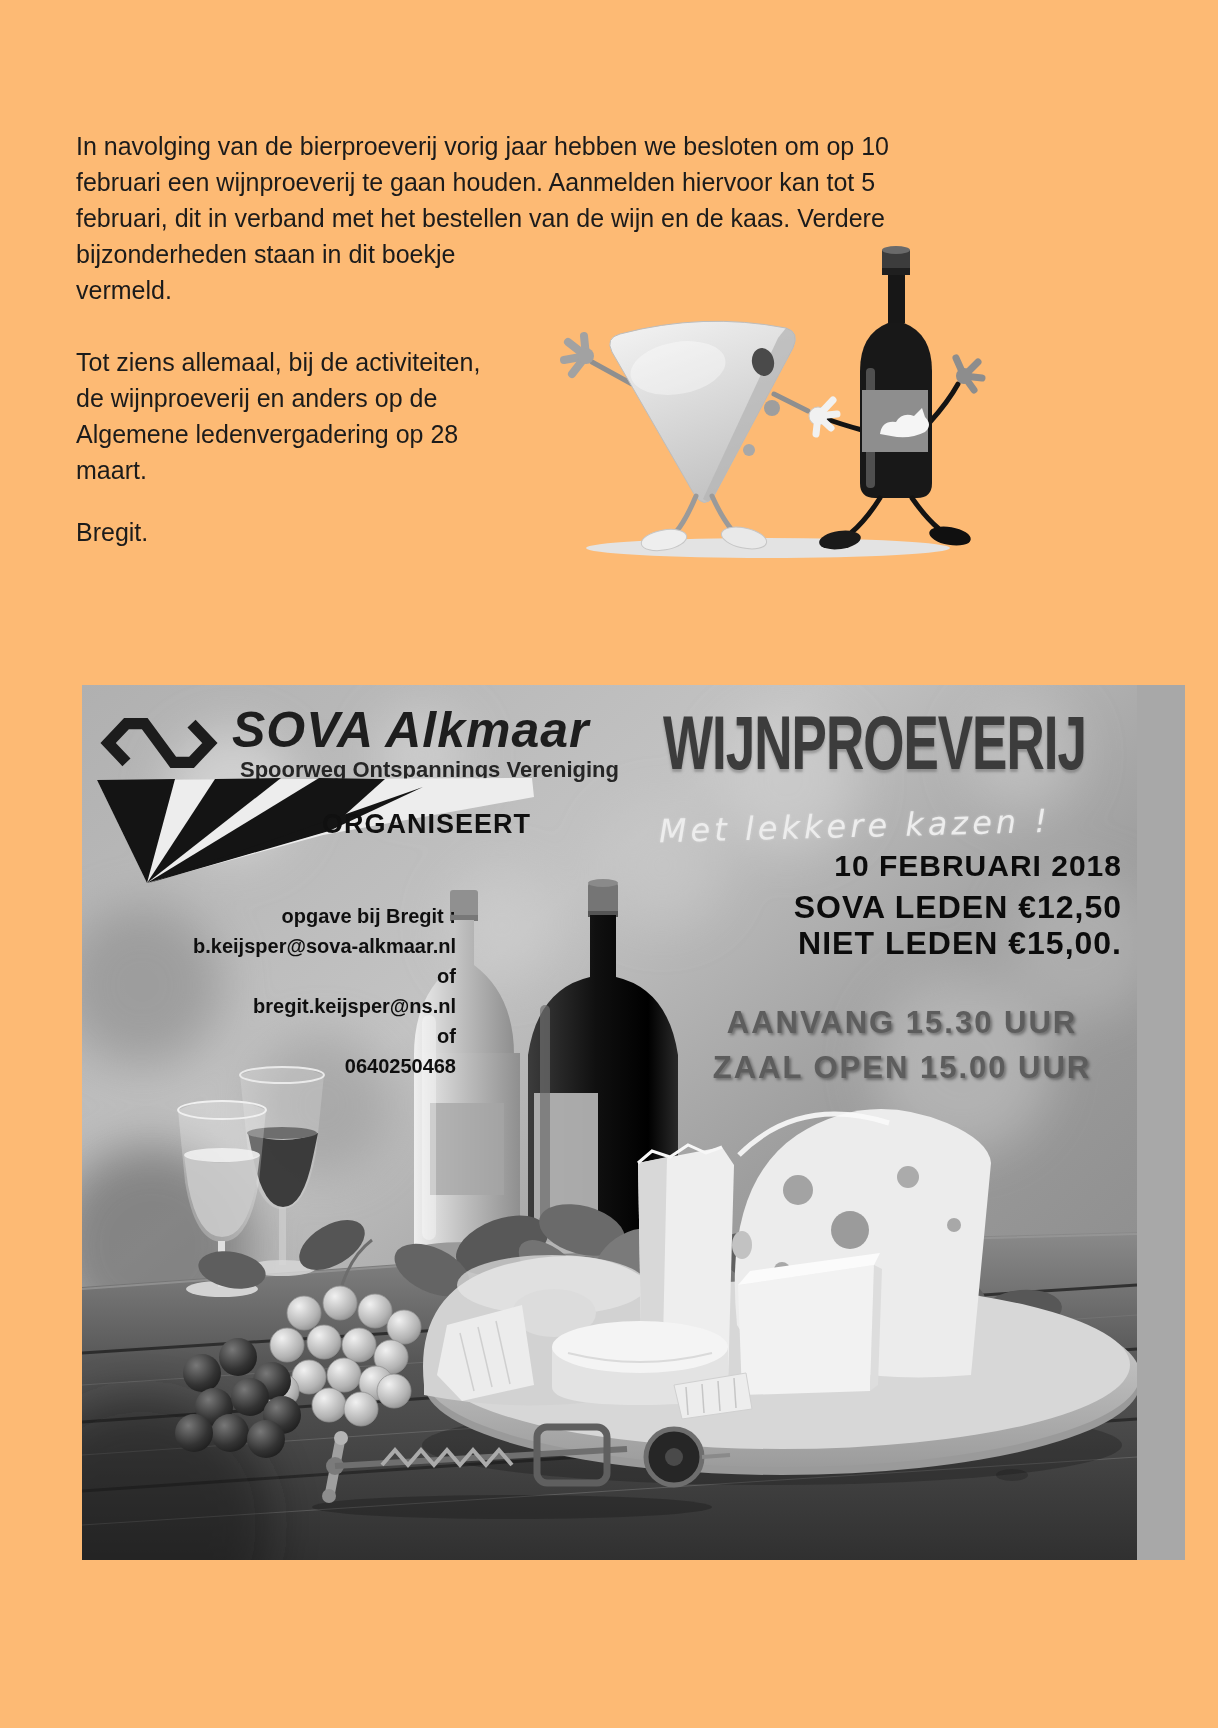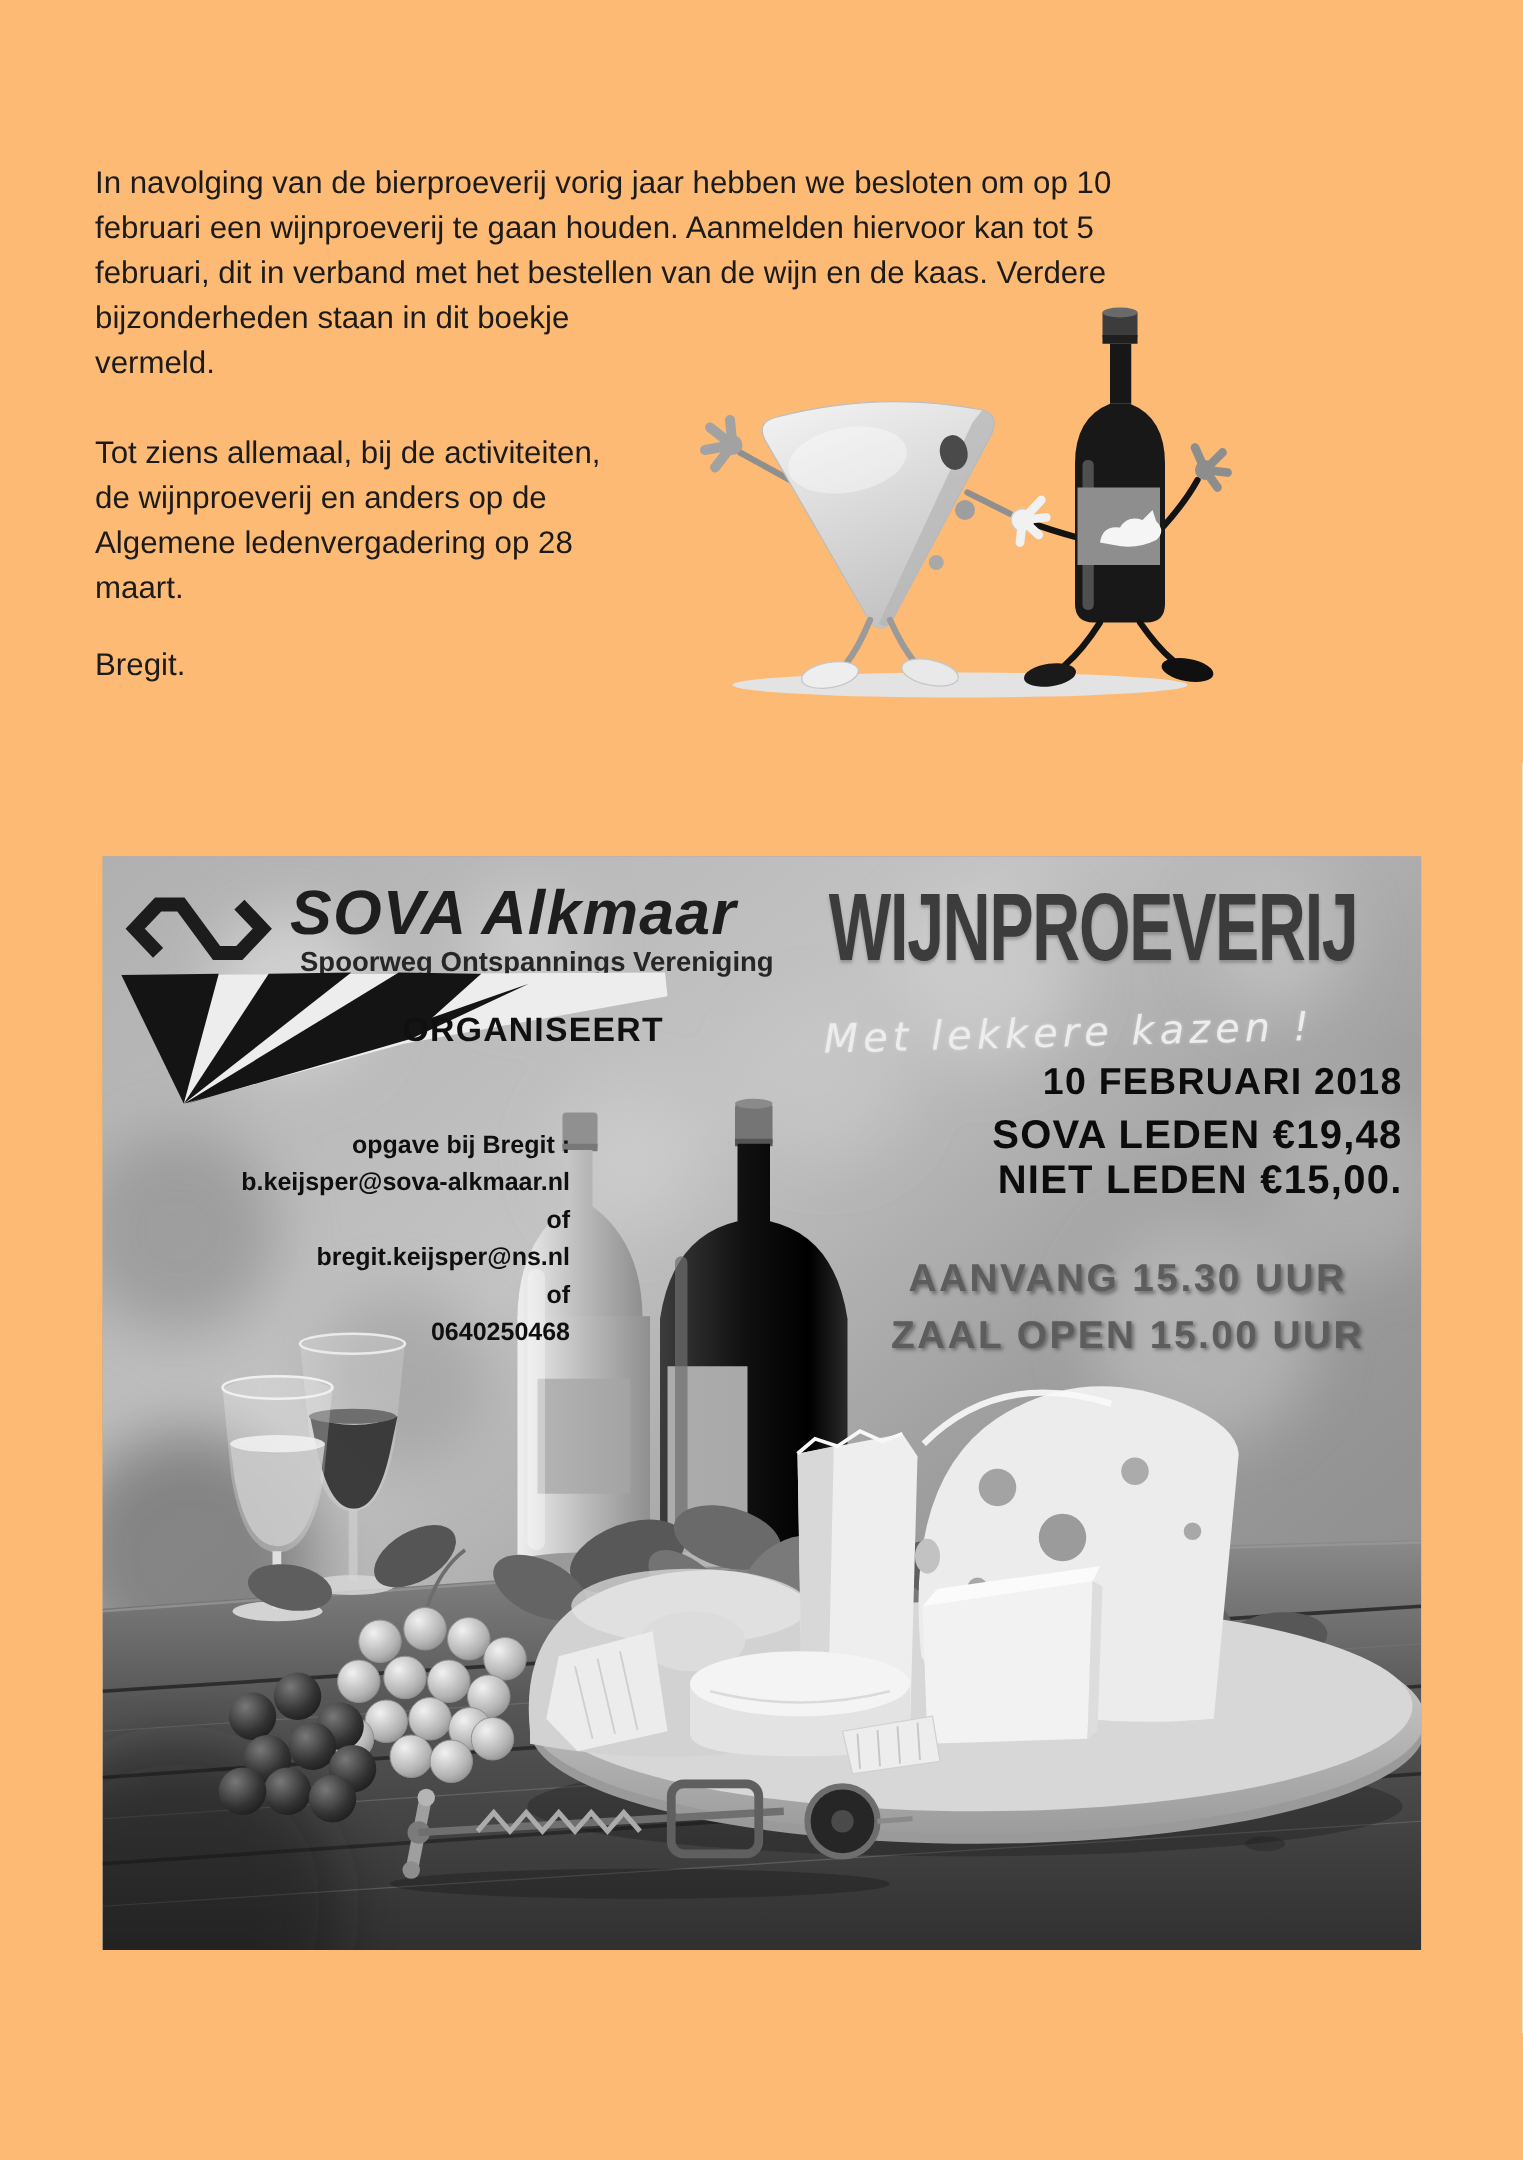--- a/index.html
+++ b/index.html
@@ -7,21 +7,21 @@
     position:relative; width:1218px; height:1728px; background:#fdba74;
     font-family:"Liberation Sans", sans-serif; color:#1b1b1b; overflow:hidden;
   }
   .intro{position:absolute; left:76px; top:128px; font-size:25px; line-height:36px; white-space:nowrap;}
   .closing{position:absolute; left:76px; top:344px; font-size:25px; line-height:36px; white-space:nowrap;}
   .signature{position:absolute; left:76px; top:514px; font-size:25px; line-height:36px;}
   .characters{position:absolute; left:528px; top:238px; width:466px; height:326px;}
 
   .poster{
     position:absolute; left:82px; top:685px; width:1055px; height:875px;
-    overflow:hidden; background:#a8a8a8;
+    overflow:hidden; background:#a8a8a8;padding-left:48px;
   }
   .photo{position:absolute; left:0; top:0; width:1055px; height:875px; z-index:0;}
   .poster .txt{position:absolute; z-index:2;}
 
   .ns{left:16px; top:26px; width:122px; height:64px;}
   .orgname{left:150px; top:16px; font-size:50px; font-weight:bold; font-style:italic; color:#1e1e1e; letter-spacing:1px;}
   .orgsub{left:158px; top:72px; font-size:22px; font-weight:bold; color:#262626;}
   .rail{left:5px; top:88px; width:560px; height:120px;}
   .organiseert{left:240px; top:124px; font-size:27px; font-weight:800; color:#101010; letter-spacing:1px;}
 
@@ -379,18 +379,18 @@
       <div>b.keijsper@sova-alkmaar.nl</div>
       <div>of</div>
       <div>bregit.keijsper@ns.nl</div>
       <div>of</div>
       <div>0640250468</div>
     </div>
 
     <div class="ptitle txt">WIJNPROEVERIJ</div>
     <div class="psub txt">Met lekkere kazen !</div>
     <div class="pline pdate txt">10 FEBRUARI 2018</div>
-    <div class="pline p1 txt">SOVA LEDEN €19,48</div>
+    <div class="pline p1 txt">SOVA LEDEN €12,50</div>
     <div class="pline p2 txt">NIET LEDEN €15,00.</div>
     <div class="ptime t1 txt">AANVANG 15.30 UUR</div>
     <div class="ptime t2 txt">ZAAL OPEN 15.00 UUR</div>
   </div>
 </div>
 
 </body></html>

